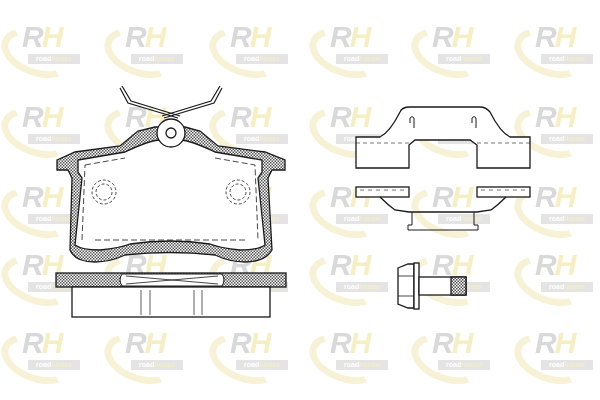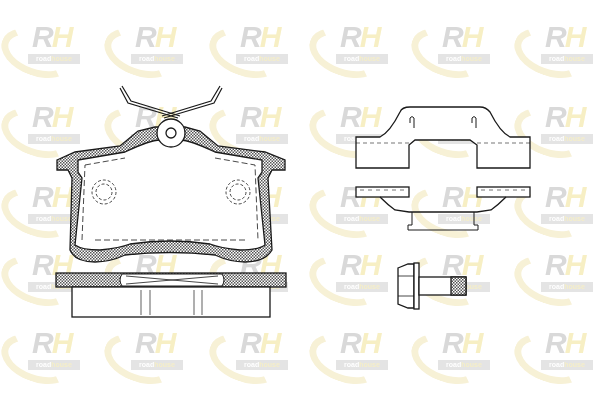--- a/index.html
+++ b/index.html
@@ -1,20 +1,20 @@
 <!DOCTYPE html>
 <html><head>
   <meta charset="utf-8">
   <style>
     html, body { margin: 0; padding: 0; background: #ffffff; }
     body { width: 600px; height: 400px; position: relative; overflow: hidden; font-family: "Liberation Sans", sans-serif; }
     #watermarks { position: absolute; left: 0; top: 0; width: 600px; height: 400px; }
     .wm { position: absolute; width: 86px; height: 48px; }
     .wm .swoosh { position: absolute; left: 0; top: 10px; width: 60px; height: 32px; border-radius: 50%; border: 7px solid #f7f1d6; border-right-color: transparent; border-top-color: transparent; transform: rotate(20deg); }
-    .wm .letters { position: absolute; left: 32px; top: 0; font: italic bold 30px "Liberation Sans", sans-serif; letter-spacing: -2px; }
+    .wm .letters { position: absolute; left: 22px; top: 0; font: italic bold 30px "Liberation Sans", sans-serif; letter-spacing: -2px; }
     .wm .letters .r { color: #d9d9d9; }
     .wm .letters .h { color: #f7efc4; }
     .wm .tag { position: absolute; left: 28px; top: 34px; width: 52px; height: 10px; background: #e4e4e4; color: #ffffff; font: bold 7px "Liberation Sans", sans-serif; line-height: 10px; text-align: center; }
     .wm .tag .house { color: #f5eec8; }
     #drawing { position: absolute; left: 0; top: 0; }
   </style>
 </head>
 <body>
 
 <div id="watermarks">

